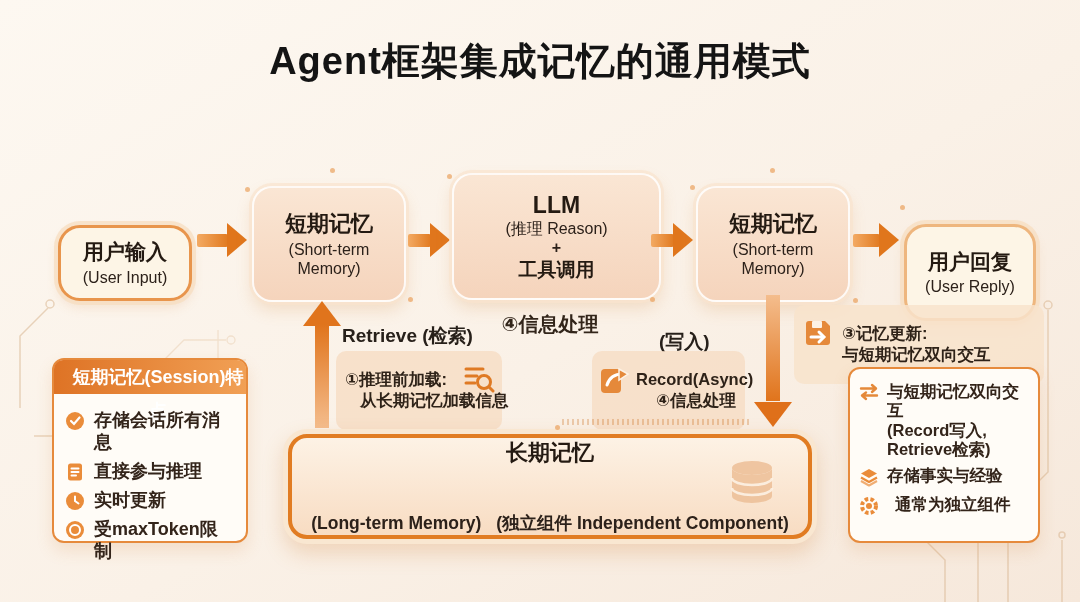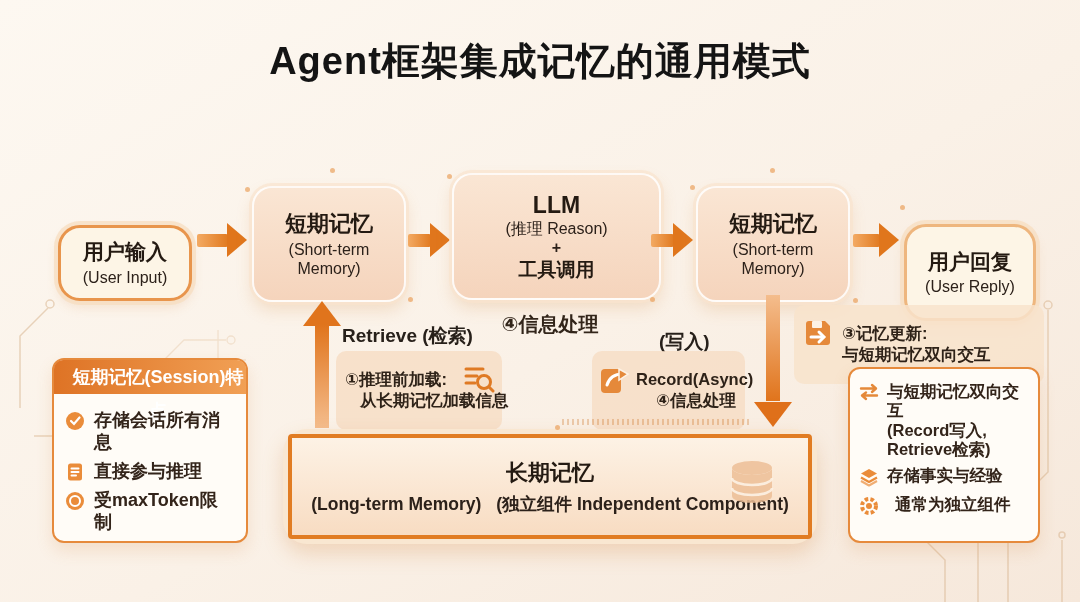--- a/index.html
+++ b/index.html
@@ -59,24 +59,24 @@
   .note .ln { font-size:16.5px; font-weight:700; color:#2e2218; white-space:nowrap; }
   .indent { padding-left:15px; }
 
   
   .lt-outer {
     position:absolute; left:283px; top:429px; width:534px; height:115px;
     background:#f9e7d1; border-radius:24px;
     box-shadow:0 10px 20px rgba(210,130,60,.25);
   }
   .lt-inner {
-    position:absolute; inset:5px; border-radius:4px;
+    position:absolute; inset:5px; border-radius:19px;
     border:4px solid #e17c22;
     background:linear-gradient(180deg,#fdf2e5 0%,#f8dcc2 100%);
-    display:flex; flex-direction:column; align-items:center; justify-content:center;
+    display:flex; flex-direction:column; align-items:center; justify-content:space-between;
   }
   .lt-title { font-size:22px; font-weight:800; color:#241a12; }
   .lt-sub { font-size:17.5px; font-weight:600; color:#2c211a; margin-top:4px; }
   .lt-sub span { margin:0 5px; }
 
   
   .panel {
     position:absolute; background:#fffcf7; border:2px solid #e68a3c; border-radius:12px;
     box-shadow:0 8px 16px rgba(214,140,70,.18);
   }
@@ -266,20 +266,27 @@
               <line x1="6.5" y1="6.5" x2="13.5" y2="6.5"></line>
               <line x1="6.5" y1="10" x2="13.5" y2="10"></line>
               <line x1="6.5" y1="13.5" x2="11" y2="13.5"></line>
             </g>
         </svg>
         <div class="p-text">直接参与推理</div>
       </div>
       <div class="p-item">
         <svg class="p-icon" width="20" height="20" viewBox="0 0 20 20">
           <circle cx="10" cy="10" r="9" fill="#ea8c3a"></circle>
+          <path d="M10 5.5 V10 l3.5 2.5" fill="none" stroke="#fff" stroke-width="2" stroke-linecap="round"></path>
+        </svg>
+        <div class="p-text">实时更新</div>
+      </div>
+      <div class="p-item">
+        <svg class="p-icon" width="20" height="20" viewBox="0 0 20 20">
+          <circle cx="10" cy="10" r="9" fill="#ea8c3a"></circle>
           <circle cx="10" cy="10" r="5" fill="none" stroke="#fff" stroke-width="2"></circle>
         </svg>
         <div class="p-text">受maxToken限制</div>
       </div>
     </div>
   </div>
 
   <div class="panel" style="left:848px; top:367px; width:192px; height:176px;">
     <div class="panel-body" style="padding:8px 9px 4px 9px;">
       <div class="p-item" style="margin:5px 0; gap:8px;">

